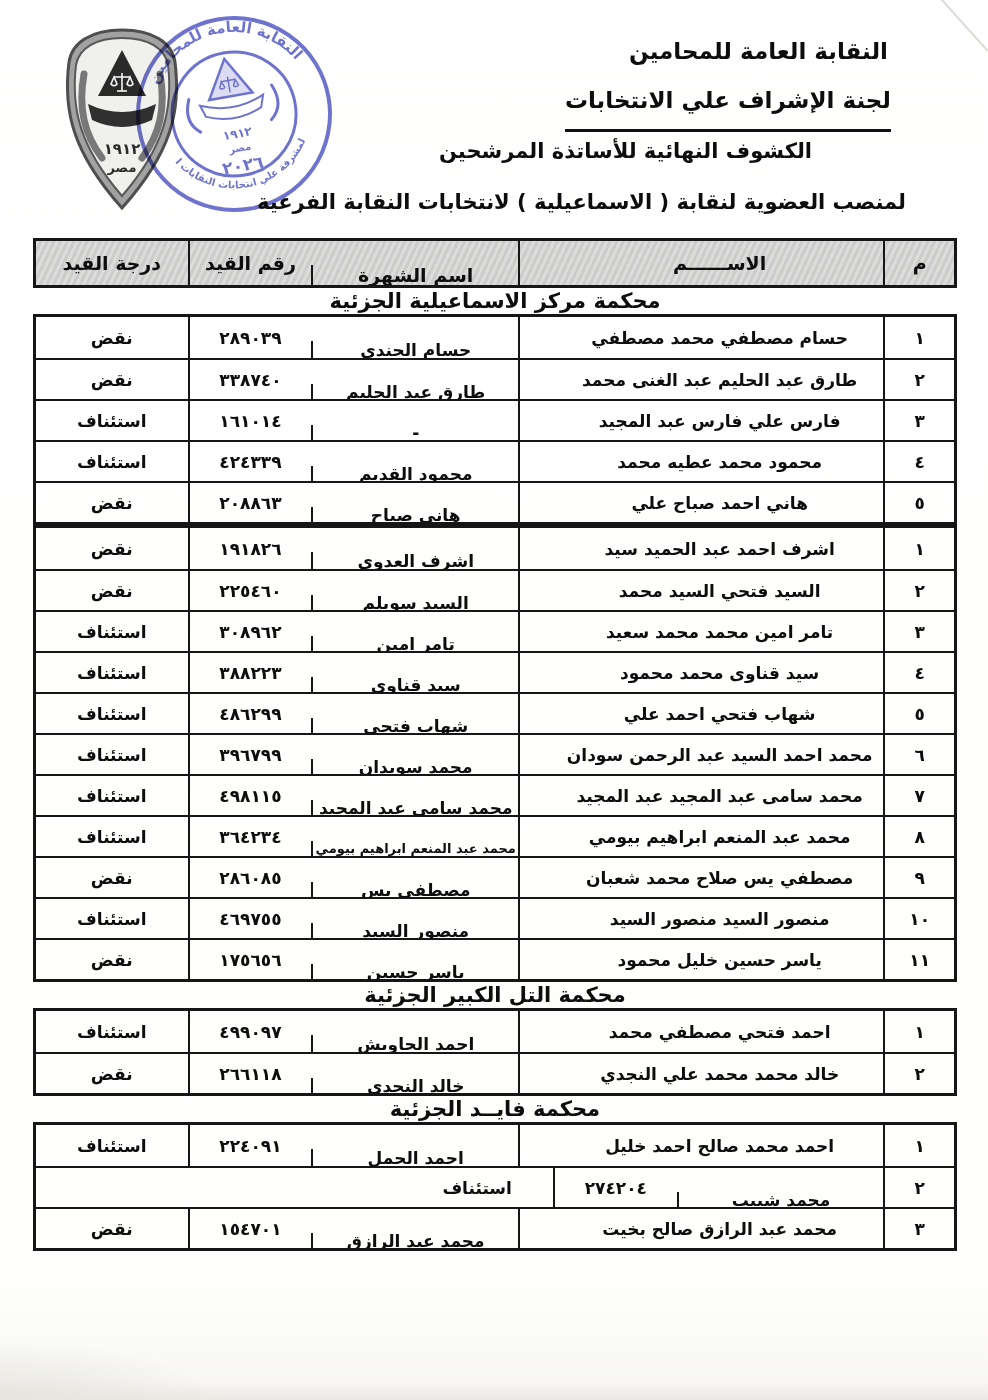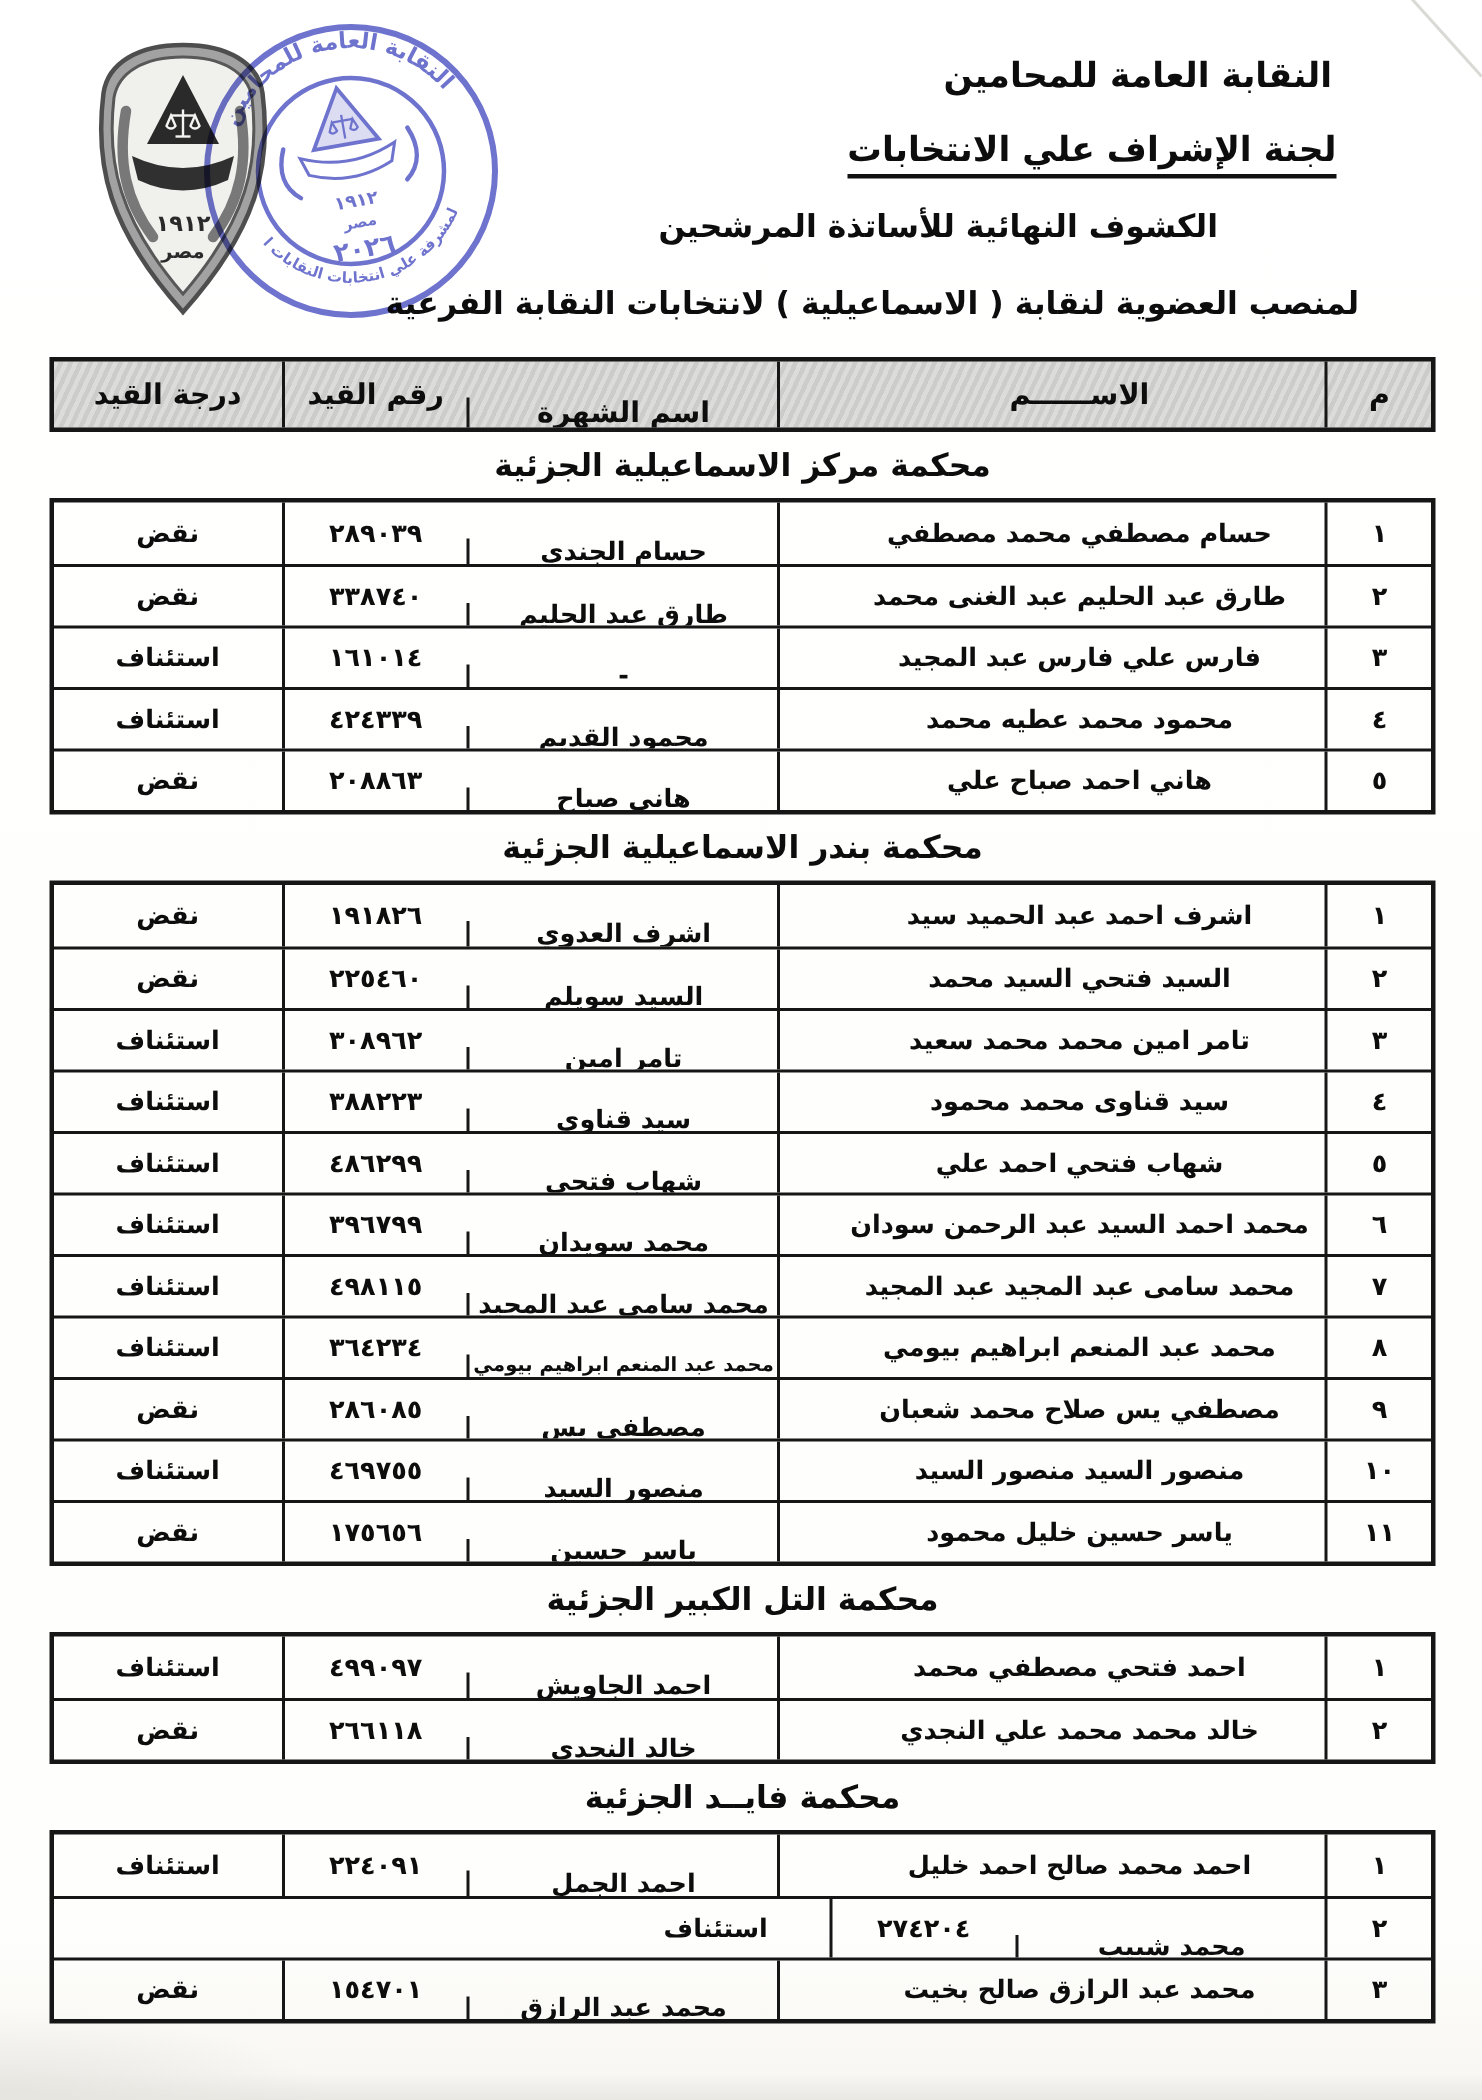--- a/index.html
+++ b/index.html
@@ -18,21 +18,21 @@
   .fold-line { position:absolute; top:18px; right:-14px; width:86px; height:2px;
     background:#cfcfca; transform:rotate(48deg); opacity:.8; }
   .scan-bottom { position:absolute; bottom:0; left:0; width:100%; height:18px;
     background:linear-gradient(to top,#e6e5e0,rgba(255,255,255,0)); opacity:.85; }
   .scan-corner { position:absolute; bottom:0; left:0; width:220px; height:60px;
     background:radial-gradient(ellipse at bottom left,#dddcd6 0%,rgba(255,255,255,0) 70%); opacity:.7; }
 
   
   .org-title { position:absolute; top:38px; right:100px; font-size:23px; font-weight:bold; letter-spacing:0; }
   .committee-title { position:absolute; top:87px; right:97px; font-size:23px; font-weight:bold;
-    border-bottom:3px solid #111; padding-bottom:3px; }
+    border-bottom:3px solid #111; padding-bottom:16px; }
   .subtitle1 { position:absolute; top:139px; right:176px; font-size:21px; font-weight:bold; }
   .subtitle2 { position:absolute; top:190px; right:82px; font-size:21px; font-weight:bold; }
 
   
   .seal-gray { position:absolute; top:24px; right:798px; width:136px; height:190px; z-index:2; opacity:.92; }
   .seal-blue { position:absolute; top:0px; right:648px; width:212px; height:228px; z-index:3;
     transform:rotate(-10deg); opacity:.88; mix-blend-mode:multiply; }
   svg text { font-family:"DejaVu Sans", sans-serif; font-weight:bold; }
 
   
@@ -46,21 +46,21 @@
   .c { display:flex; align-items:center; justify-content:center; font-weight:bold;
     font-size:17px; overflow:hidden; white-space:nowrap; }
   .thead .c, .trow .c { border-left:2px solid #161616; }
   .thead .c:last-child, .trow .c:last-child { border-left:none;margin-left:48px; }
   .c-num  { flex:0 0 7.7%; }
   .c-name { flex:0 0 39.8%;padding-left:36px; }
   .c-alias{ flex:0 0 22.5%;margin-top:24px; }
   .c-reg  { flex:0 0 13.5%; font-size:17px; }
   .c-deg  { flex:0 0 16.5%; }
   .c.sm   { font-size:13px; }
-  .section-title { height:44px; display:flex; align-items:center; justify-content:center;
+  .section-title { height:26px; display:flex; align-items:center; justify-content:center;
     font-size:21px; font-weight:bold; }
 </style>
 </head>
 <body>
 
 <div class="page">
 
   <div class="fold-line"></div>
 
   <div class="seal-gray">
@@ -161,21 +161,20 @@
       </div>
       <div class="trow">
         <div class="c c-num">٥</div>
         <div class="c c-name">هاني احمد صباح علي</div>
         <div class="c c-alias">هاني صباح</div>
         <div class="c c-reg">٢٠٨٨٦٣</div>
         <div class="c c-deg">نقض</div>
       </div>
     </div>
 
-    <div class="section-title">محكمة بندر الاسماعيلية الجزئية</div>
     <div class="tblock">
       <div class="trow">
         <div class="c c-num">١</div>
         <div class="c c-name">اشرف احمد عبد الحميد سيد</div>
         <div class="c c-alias">اشرف العدوي</div>
         <div class="c c-reg">١٩١٨٢٦</div>
         <div class="c c-deg">نقض</div>
       </div>
       <div class="trow">
         <div class="c c-num">٢</div>

